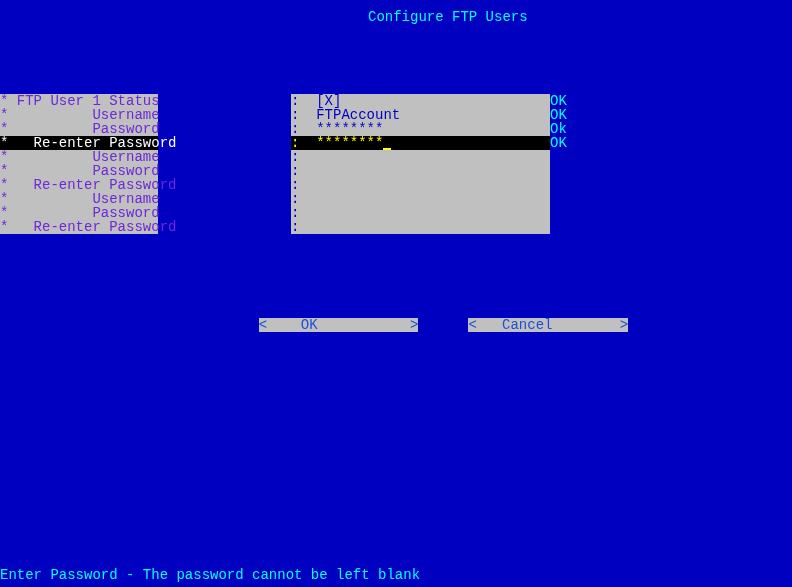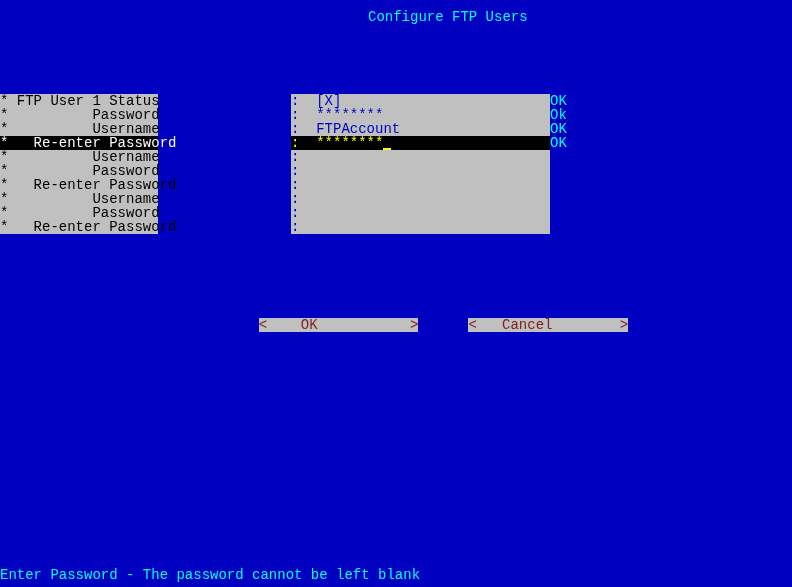--- a/index.html
+++ b/index.html
@@ -34,21 +34,21 @@
   }
   .row {
     height: 14px;
     white-space: pre;
     position: relative;
   }
   .lbl {
     display: inline-block;
     width: 158px;
     background: #c0c0c0;
-    color: #000000;
+    color: #6d28d9;
     white-space: pre;
   }
   .gap {
     display: inline-block;
     width: 133px;
     white-space: pre;
   }
   .val {
     display: inline-block;
     width: 259px;
@@ -74,42 +74,42 @@
   .buttons {
     position: absolute;
     top: 304px;
     left: 0;
     width: 100%;
     white-space: pre;
   }
   .btn {
     display: inline-block;
     background: #c0c0c0;
-    color: #7f1d1d;
+    color: #1d4ed8;
     white-space: pre;
   }
   .status {
     position: absolute;
     bottom: 5px;
     left: 0;
     color: cyan;
     white-space: pre;
   }
 </style>
 </head>
 <body>
 
 <div class="header">
   <div class="title">Configure FTP Users</div>
 </div>
 
 <div class="form-area">
     <div class="row"><span class="lbl">* FTP User 1 Status    </span><span class="gap"> </span><span class="val">:  [X]                               </span><span class="ok">OK</span></div>
+    <div class="row"><span class="lbl">*          Username    </span><span class="gap"> </span><span class="val">:  FTPAccount                        </span><span class="ok">OK</span></div>
     <div class="row"><span class="lbl">*          Password    </span><span class="gap"> </span><span class="val">:  ********                          </span><span class="ok">Ok</span></div>
-    <div class="row"><span class="lbl">*          Username    </span><span class="gap"> </span><span class="val">:  FTPAccount                        </span><span class="ok">OK</span></div>
     <div class="row hl"><span class="lbl">*   Re-enter Password  </span><span class="gap"> </span><span class="val">:  ********<span class="cursor"></span><span>                         </span></span><span class="ok">OK</span></div>
     <div class="row"><span class="lbl">*          Username    </span><span class="gap"> </span><span class="val">:                                    </span></div>
     <div class="row"><span class="lbl">*          Password    </span><span class="gap"> </span><span class="val">:                                    </span></div>
     <div class="row"><span class="lbl">*   Re-enter Password  </span><span class="gap"> </span><span class="val">:                                    </span></div>
     <div class="row"><span class="lbl">*          Username    </span><span class="gap"> </span><span class="val">:                                    </span></div>
     <div class="row"><span class="lbl">*          Password    </span><span class="gap"> </span><span class="val">:                                    </span></div>
     <div class="row"><span class="lbl">*   Re-enter Password  </span><span class="gap"> </span><span class="val">:                                    </span></div>
   </div>
 
 <div class="buttons">

